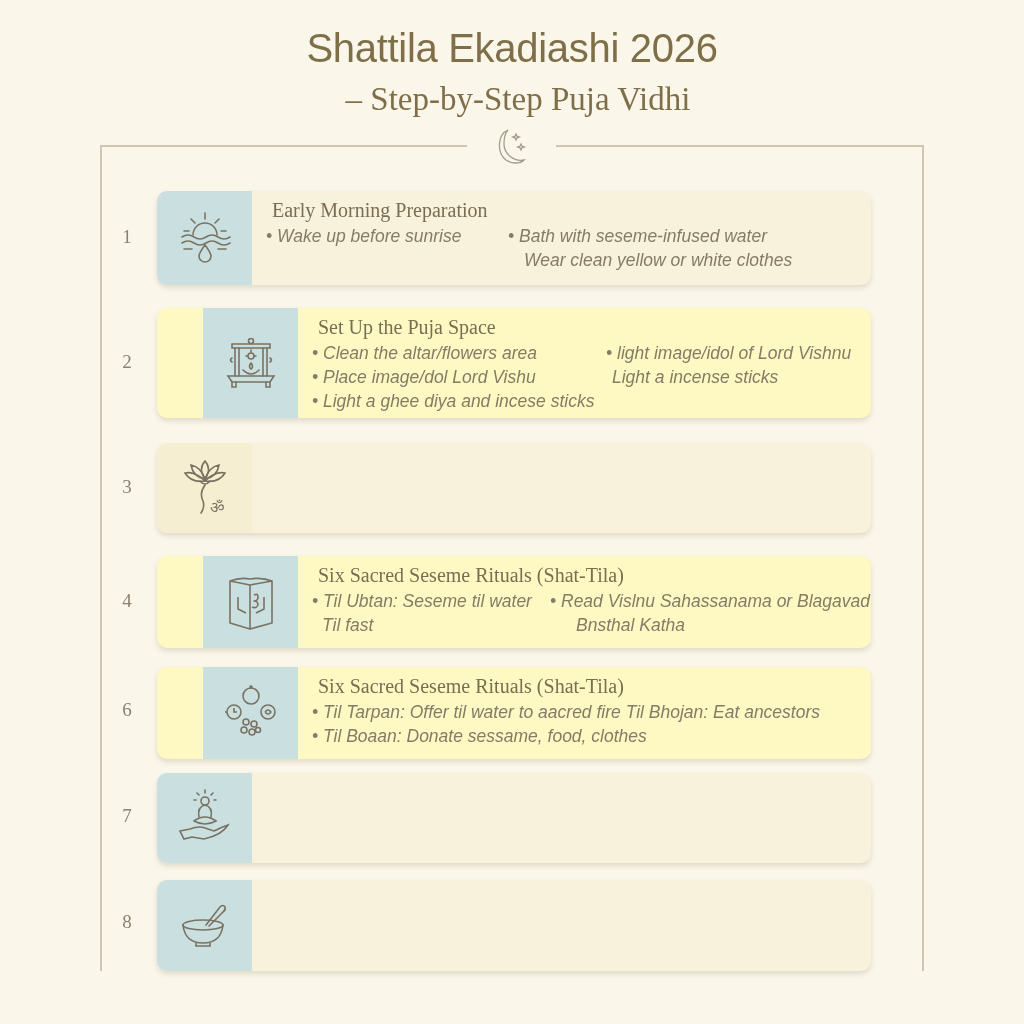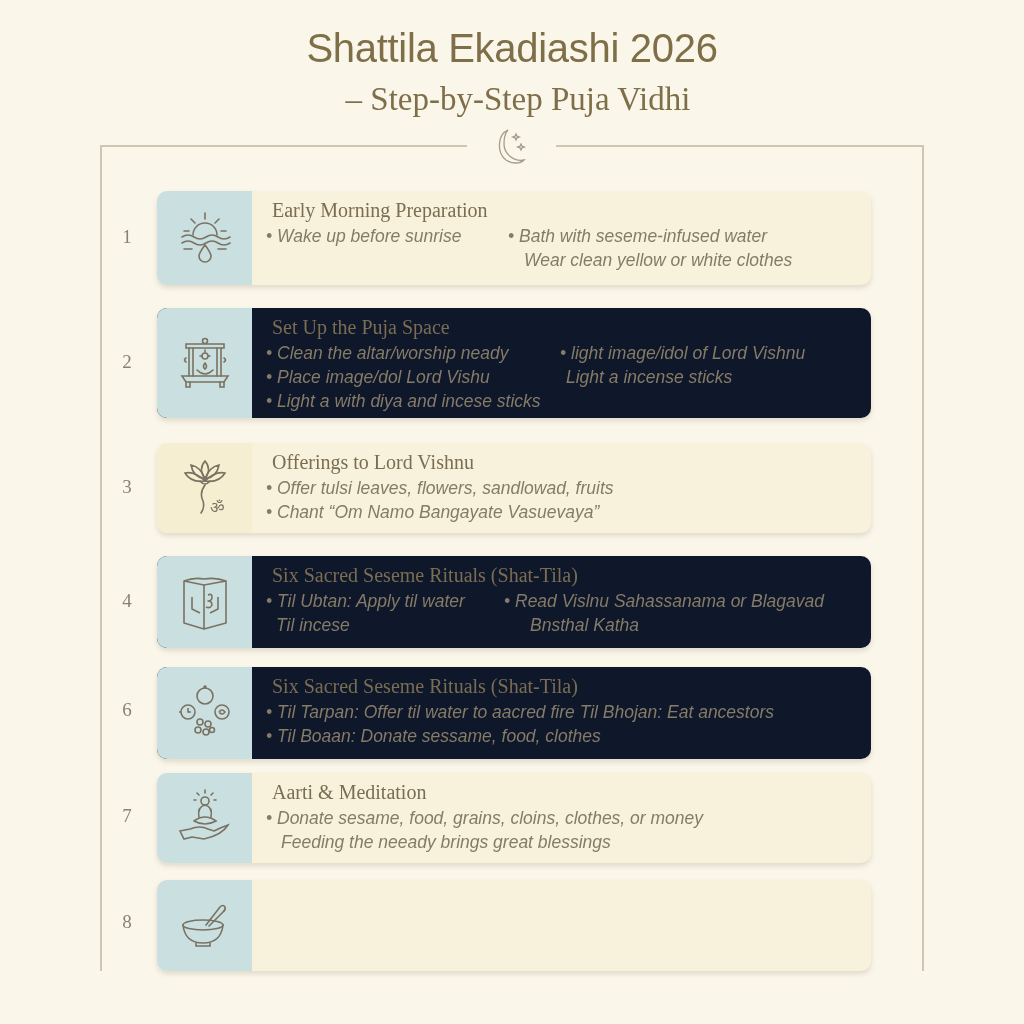--- a/index.html
+++ b/index.html
@@ -36,21 +36,21 @@
     font-family: "Liberation Serif", "DejaVu Serif", serif;
     font-size: 19px; color: #8a8170;
   }
   .card {
     position: absolute; left: 157px; width: 714px;
     border-radius: 10px;
     box-shadow: 0 3px 5px rgba(150,140,110,0.25);
     display: flex; overflow: hidden;
     background: #f8f2dc;
   }
-  .card.light { background: #0f172a; }
+  .card.light { background: #fef9c3; padding-left: 46px; }
   .card-icon {
     width: 95px; flex: 0 0 95px;
     background: #c9dfe0;
     display: flex; align-items: center; justify-content: center;
   }
   .card-icon.cream { background: #f6eed0; }
   .card-icon svg { width: 62px; height: 62px; }
   .card-body { padding: 6px 0 0 20px; flex: 1; position: relative; }
   .card-title {
     font-family: "Liberation Serif", "DejaVu Serif", serif;
@@ -110,66 +110,59 @@
       <path d="M31 18 v2 M26 24 h2 M34 24 h2"></path>
       <path d="M31 31 q-3 4 0 6 q3 -2 0 -6"></path>
       <path d="M23 38 q8 8 16 0"></path>
       <path d="M8 44 h46 l-4 6 h-38 Z"></path>
       <path d="M12 50 v5 h4 v-5 M46 50 v5 h4 v-5"></path>
     </svg>
   </div>
   <div class="card-body">
     <div class="card-title">Set Up the Puja Space</div>
     <div class="lines">
-      <div class="ln" style="left:-6px;top:0">• Clean the altar/worship neady</div>
+      <div class="ln" style="left:-6px;top:0">• Clean the altar/flowers area</div>
       <div class="ln" style="left:-6px;top:24px">• Place image/dol Lord Vishu</div>
-      <div class="ln" style="left:-6px;top:48px">• Light a with diya and incese sticks</div>
+      <div class="ln" style="left:-6px;top:48px">• Light a ghee diya and incese sticks</div>
       <div class="ln" style="left:288px;top:0">• light image/idol of Lord Vishnu</div>
       <div class="ln" style="left:294px;top:24px">Light a incense sticks</div>
     </div>
   </div>
 </div>
 
 <div class="step-num" style="top:476px">3</div>
 <div class="card" style="top:443px;height:90px">
   <div class="card-icon cream">
     <svg viewBox="0 0 62 62" fill="none" stroke="#7a7262" stroke-width="1.6" stroke-linecap="round">
       <path d="M31 4 q-7 8 0 18 q7 -10 0 -18 Z"></path>
       <path d="M31 22 q-12 -2 -14 -14 q10 2 14 14 M31 22 q12 -2 14 -14 q-10 2 -14 14"></path>
       <path d="M31 24 q-14 2 -20 -8 q10 -2 20 8 M31 24 q14 2 20 -8 q-10 -2 -20 8"></path>
       <path d="M26 24 q5 6 10 0"></path>
       <path d="M31 28 q-6 8 -2 16 q2 6 -2 12"></path>
       <text x="36" y="56" font-size="16" fill="#7a7262" stroke="none" font-family="DejaVu Sans, sans-serif">ॐ</text>
     </svg>
   </div>
-  <div class="card-body">
-    <div class="card-title">Offerings to Lord Vishnu</div>
-    <div class="lines">
-      <div class="ln" style="left:-6px;top:0">• Offer tulsi leaves, flowers, sandlowad, fruits</div>
-      <div class="ln" style="left:-6px;top:24px">• Chant “Om Namo Bangayate Vasuevaya”</div>
-    </div>
-  </div>
 </div>
 
 <div class="step-num" style="top:590px">4</div>
 <div class="card light" style="top:556px;height:92px">
   <div class="card-icon">
     <svg viewBox="0 0 62 62" fill="none" stroke="#7a7262" stroke-width="1.6" stroke-linejoin="round">
       <path d="M10 10 l20 4 v44 l-20 -6 Z"></path>
       <path d="M30 14 l22 -4 v42 l-22 6"></path>
       <path d="M10 10 q10 -4 20 -2 q12 -2 22 2"></path>
       <path d="M18 26 v12 l8 4 M44 26 v12 l-8 4"></path>
       <path d="M34 24 q4 -2 4 2 q0 4 -4 4 q4 0 4 4 q-2 4 -6 2"></path>
     </svg>
   </div>
   <div class="card-body">
     <div class="card-title">Six Sacred Seseme Rituals (Shat-Tila)</div>
     <div class="lines">
-      <div class="ln" style="left:-6px;top:0">• Til Ubtan:   Apply til water</div>
-      <div class="ln" style="left:4px;top:24px">Til incese</div>
+      <div class="ln" style="left:-6px;top:0">• Til Ubtan:   Seseme til water</div>
+      <div class="ln" style="left:4px;top:24px">Til fast</div>
       <div class="ln" style="left:232px;top:0">• Read Vislnu Sahassanama or Blagavad</div>
       <div class="ln" style="left:258px;top:24px">Bnsthal Katha</div>
     </div>
   </div>
 </div>
 
 <div class="step-num" style="top:699px">6</div>
 <div class="card light" style="top:667px;height:92px">
   <div class="card-icon">
     <svg viewBox="0 0 62 62" fill="none" stroke="#7a7262" stroke-width="1.6">
@@ -199,27 +192,20 @@
 <div class="card" style="top:773px;height:90px">
   <div class="card-icon">
     <svg viewBox="0 0 62 62" fill="none" stroke="#7a7262" stroke-width="1.6" stroke-linecap="round">
       <path d="M31 3 v3 M23 6 l2 2 M39 6 l-2 2 M20 13 h2 M40 13 h2"></path>
       <circle cx="31" cy="14" r="4"></circle>
       <path d="M25 30 q-2 -10 6 -12 q8 2 6 12"></path>
       <path d="M20 34 q11 -8 22 0 q-11 6 -22 0"></path>
       <path d="M6 44 l10 -2 q10 -4 18 0 l6 2 q8 -4 14 -6 q-6 10 -24 14 l-12 -2 l-8 2 Z"></path>
     </svg>
   </div>
-  <div class="card-body">
-    <div class="card-title">Aarti &amp; Meditation</div>
-    <div class="lines">
-      <div class="ln" style="left:-6px;top:0">• Donate sesame, food, grains, cloins, clothes, or money</div>
-      <div class="ln" style="left:9px;top:24px">Feeding the  neeady brings great blessings</div>
-    </div>
-  </div>
 </div>
 
 <div class="step-num" style="top:911px">8</div>
 <div class="card" style="top:880px;height:91px">
   <div class="card-icon">
     <svg viewBox="0 0 62 62" fill="none" stroke="#7a7262" stroke-width="1.6" stroke-linecap="round">
       <path d="M32 30 l14 -18 q3 -3 5 0 q1 3 -2 5 l-14 14"></path>
       <ellipse cx="29" cy="30" rx="20" ry="5"></ellipse>
       <path d="M9 30 q2 18 20 18 q18 0 20 -18"></path>
       <path d="M22 48 v3 h14 v-3"></path>

